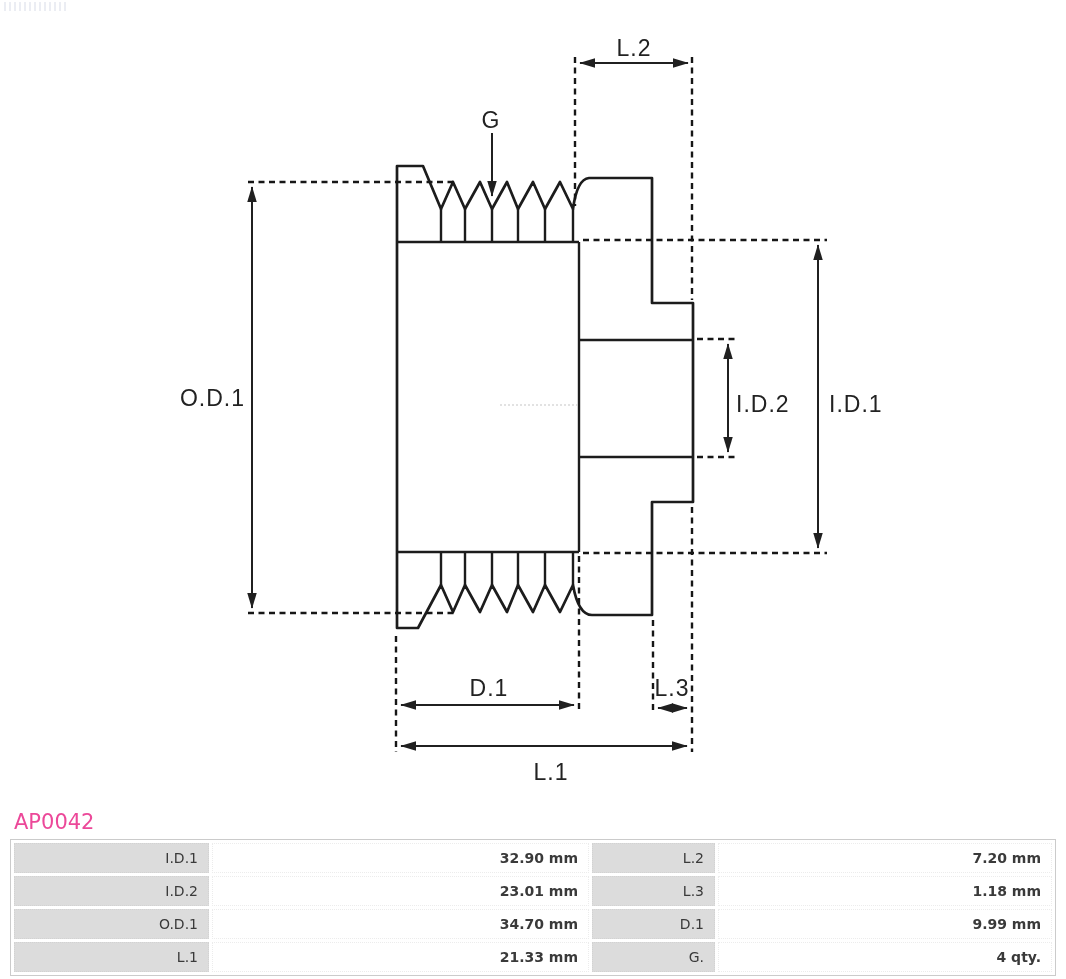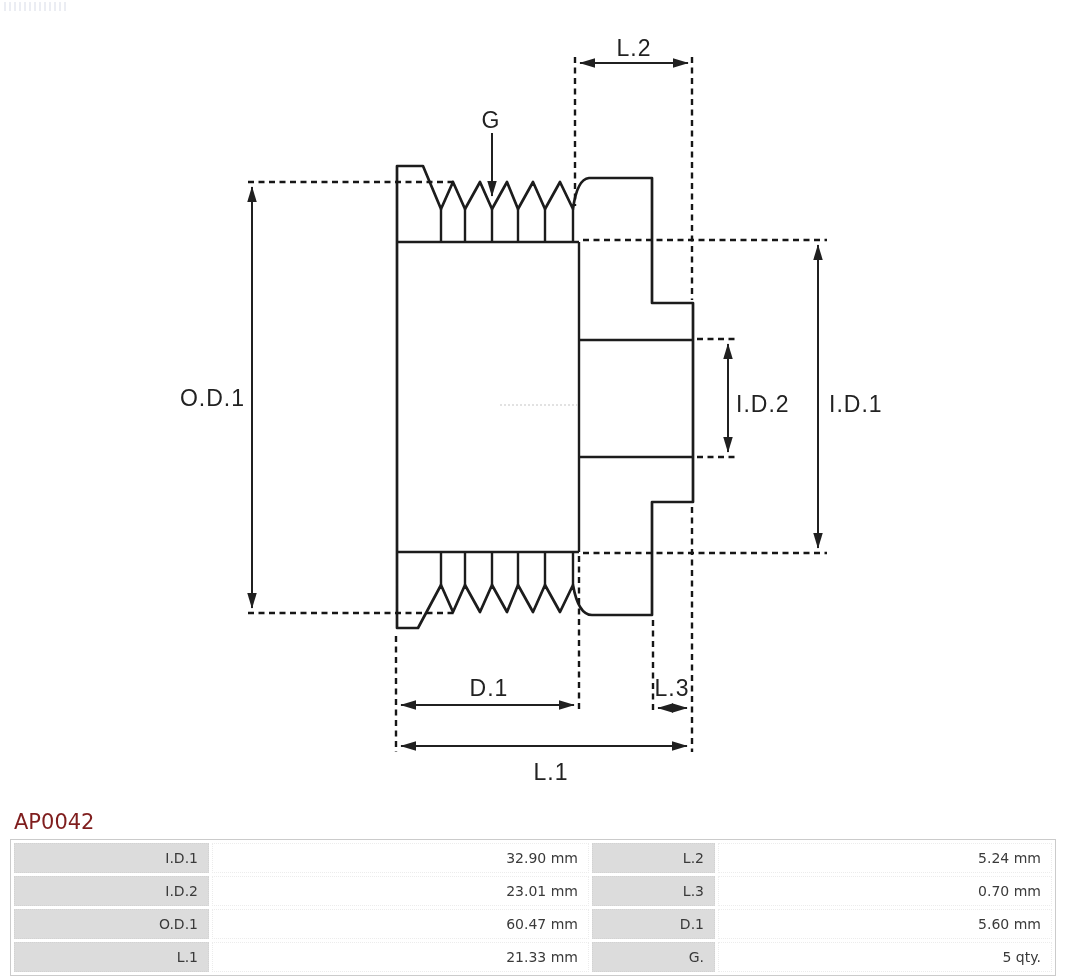--- a/index.html
+++ b/index.html
@@ -11,30 +11,30 @@
     filter:blur(.6px);}
   
   #drawing{position:absolute;left:0;top:0;}
   .profile{fill:none;stroke:#1c1c1c;stroke-width:2.7;stroke-linejoin:round;stroke-linecap:square;}
   .thin{fill:none;stroke:#1c1c1c;stroke-width:2.4;stroke-linejoin:round;}
   .ext{fill:none;stroke:#161616;stroke-width:2.4;stroke-dasharray:6 4.5;}
   .dim{stroke:#202020;stroke-width:2;fill:none;}
   .dlabel{font-family:"Liberation Sans",sans-serif;font-size:23px;fill:#222;letter-spacing:1px;}
   .ghost{stroke:#c9c9c9;stroke-width:1.4;stroke-dasharray:2 2;opacity:.7;}
   
-  #part-number{position:absolute;left:14px;top:810px;font-size:21px;color:#7f1d1d;
+  #part-number{position:absolute;left:14px;top:810px;font-size:21px;color:#ec4899;
     font-family:"DejaVu Sans","Liberation Sans",sans-serif;}
   
   #spec-table{position:absolute;left:10px;top:839px;width:1046px;
     border-collapse:separate;border-spacing:3px;background:#ffffff;border:1px solid #cbcbcb;}
   #spec-table td{height:18px;padding:5px 10px;text-align:right;vertical-align:middle;
     font-family:"DejaVu Sans","Liberation Sans",sans-serif;font-size:14px;color:#3a3a3a;
     white-space:nowrap;}
   #spec-table td.lbl{background:#dcdcdc;border:1px dotted #d2d2d2;}
-  #spec-table td.val{background:#ffffff;border:1px dotted #ececec;}
+  #spec-table td.val{background:#ffffff;border:1px dotted #ececec;font-weight:bold;}
 </style>
 </head>
 <body>
 
 <div id="stage">
 
   <div id="wm-artifact"></div>
 
   <svg id="drawing" width="1066" height="800" viewBox="0 0 1066 800" xmlns="http://www.w3.org/2000/svg">
     <defs>
@@ -117,36 +117,36 @@
         <col style="width:195px">
         <col style="width:377px">
         <col style="width:123px">
         <col>
       </colgroup>
     <tbody>
       <tr>
         <td class="lbl">I.D.1</td>
         <td class="val">32.90 mm</td>
         <td class="lbl">L.2</td>
-        <td class="val">5.24 mm</td>
+        <td class="val">7.20 mm</td>
       </tr>
       <tr>
         <td class="lbl">I.D.2</td>
         <td class="val">23.01 mm</td>
         <td class="lbl">L.3</td>
-        <td class="val">0.70 mm</td>
+        <td class="val">1.18 mm</td>
       </tr>
       <tr>
         <td class="lbl">O.D.1</td>
-        <td class="val">60.47 mm</td>
+        <td class="val">34.70 mm</td>
         <td class="lbl">D.1</td>
-        <td class="val">5.60 mm</td>
+        <td class="val">9.99 mm</td>
       </tr>
       <tr>
         <td class="lbl">L.1</td>
         <td class="val">21.33 mm</td>
         <td class="lbl">G.</td>
-        <td class="val">5 qty.</td>
+        <td class="val">4 qty.</td>
       </tr>
     </tbody>
   </table>
 
 </div>
 
 </body></html>

